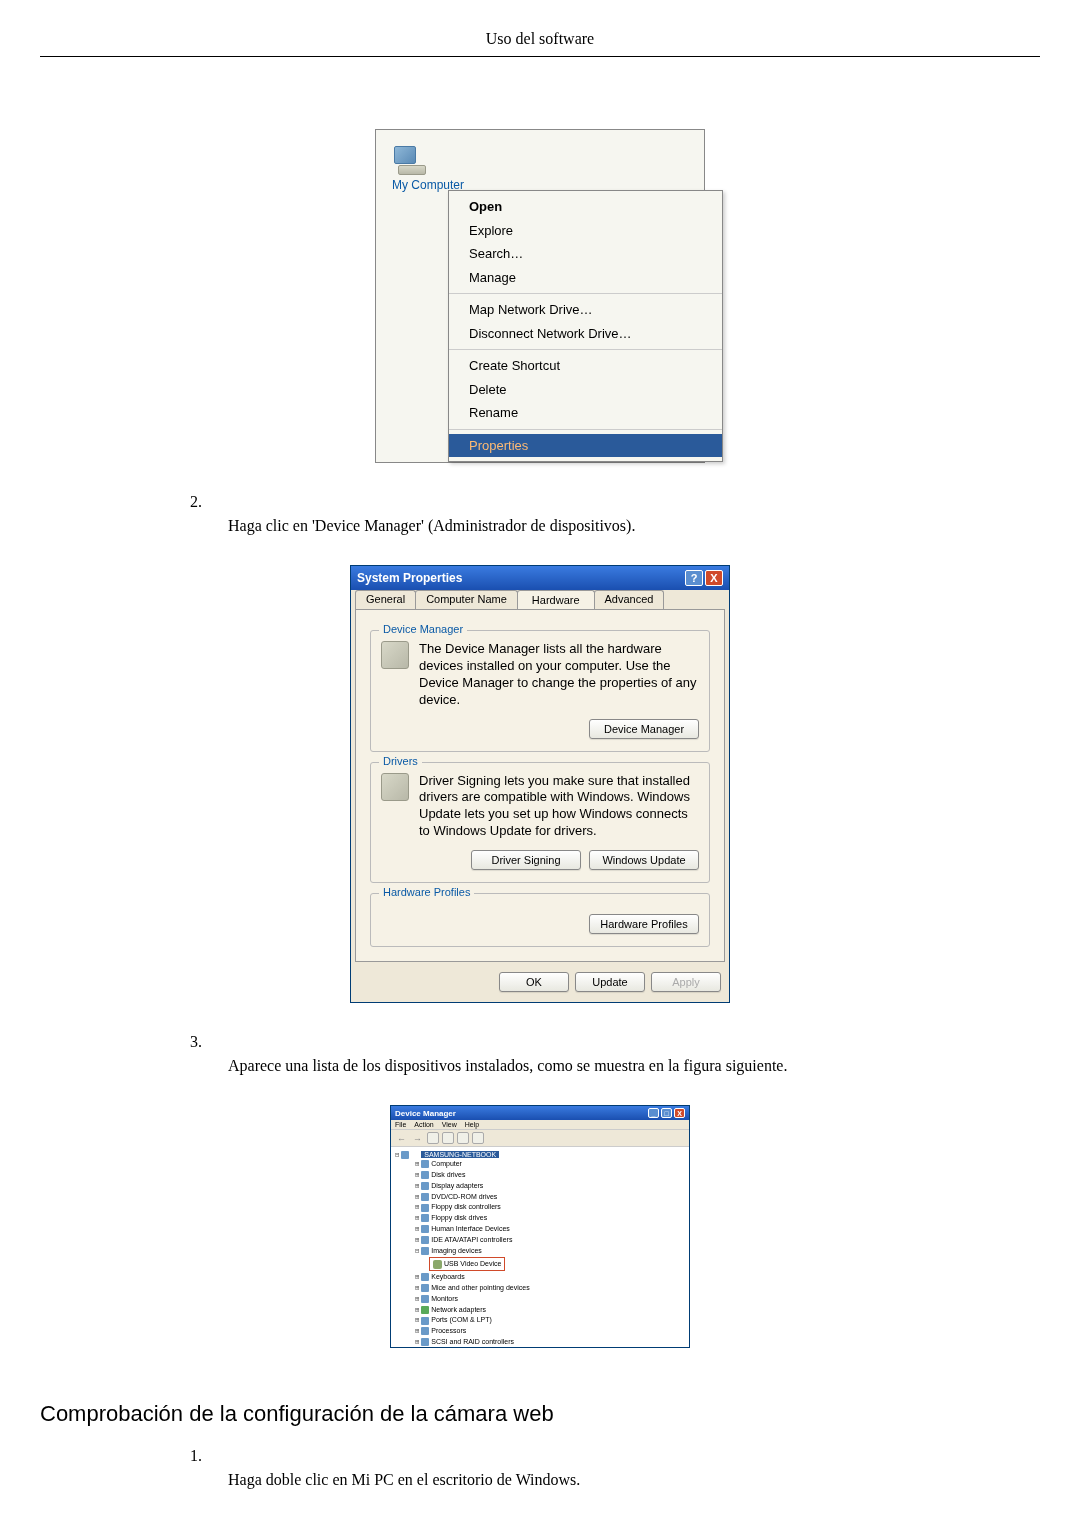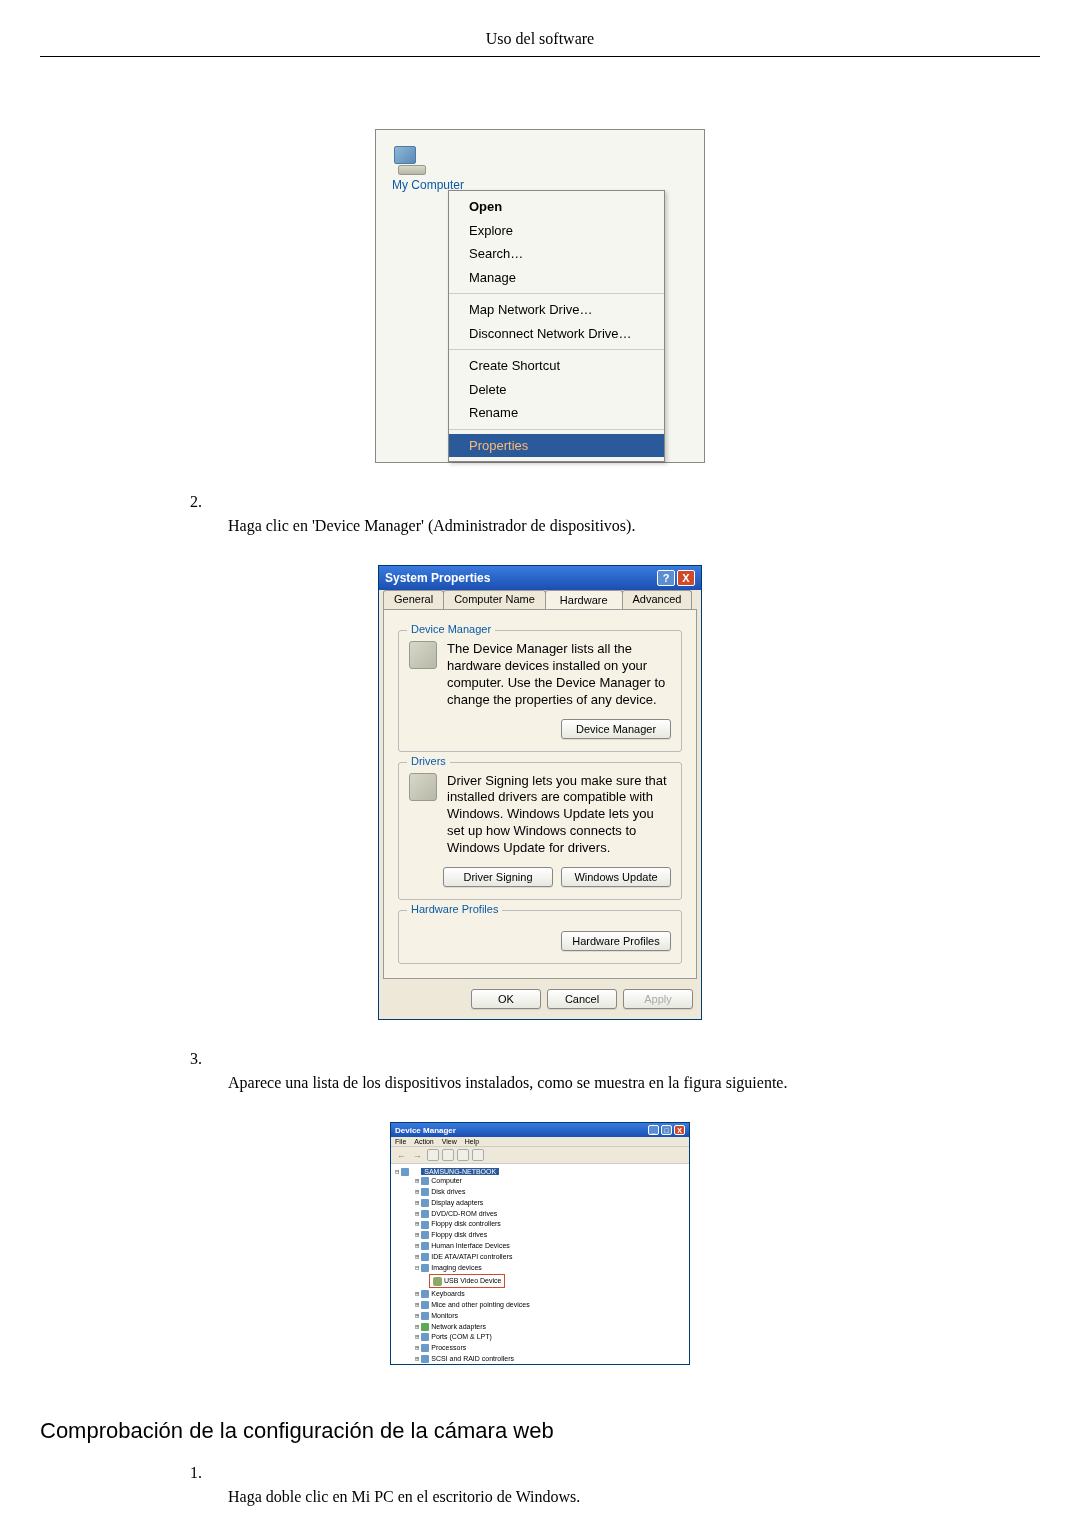--- a/index.html
+++ b/index.html
@@ -93,21 +93,21 @@
     .mycomp-label {
       color: #0a5aa6;
       font-family: Tahoma, sans-serif;
       font-size: 12px;
     }
     .context-menu {
       margin-left: 60px;
       margin-top: -6px;
       border: 1px solid #888;
       background: #f6f6f0;
-      width: 217px;
+      width: 275px;
       font-family: Tahoma, sans-serif;
       font-size: 13px;
       box-shadow: 2px 2px 4px rgba(0,0,0,0.2);
     }
     .ctx-group {
       padding: 4px 0;
       border-bottom: 1px solid #ccc;
     }
     .ctx-group:last-child {
       border-bottom: none;
@@ -120,21 +120,21 @@
       font-weight: bold;
     }
     .ctx-item.highlight {
       background: #2a5a9a;
       color: #fdba74;
     }
 
     
     .fig2 {
       display: inline-block;
-      width: 324px;
+      width: 380px;
       border: 1px solid #003c74;
       background: #eee8d8;
       font-family: Tahoma, sans-serif;
       font-size: 11px;
       text-align: left;
     }
     .titlebar {
       background: linear-gradient(180deg, #3a7be0, #1a4fb0);
       color: #fff;
       padding: 4px 6px;
@@ -443,21 +443,21 @@
       <div class="group-box">
         <div class="group-title">Hardware Profiles</div>
         <div class="grp-buttons">
           <div class="win-btn">Hardware Profiles</div>
         </div>
       </div>
 
     </div>
     <div class="dialog-buttons">
       <div class="win-btn">OK</div>
-      <div class="win-btn">Cancel</div>
+      <div class="win-btn">Update</div>
       <div class="win-btn disabled">Apply</div>
     </div>
   </div>
 </div>
 
 <div class="step">
   <span class="step-num">3.</span>
   <span class="step-text">Aparece una lista de los dispositivos instalados, como se muestra en la figura siguiente.</span>
 </div>
 

